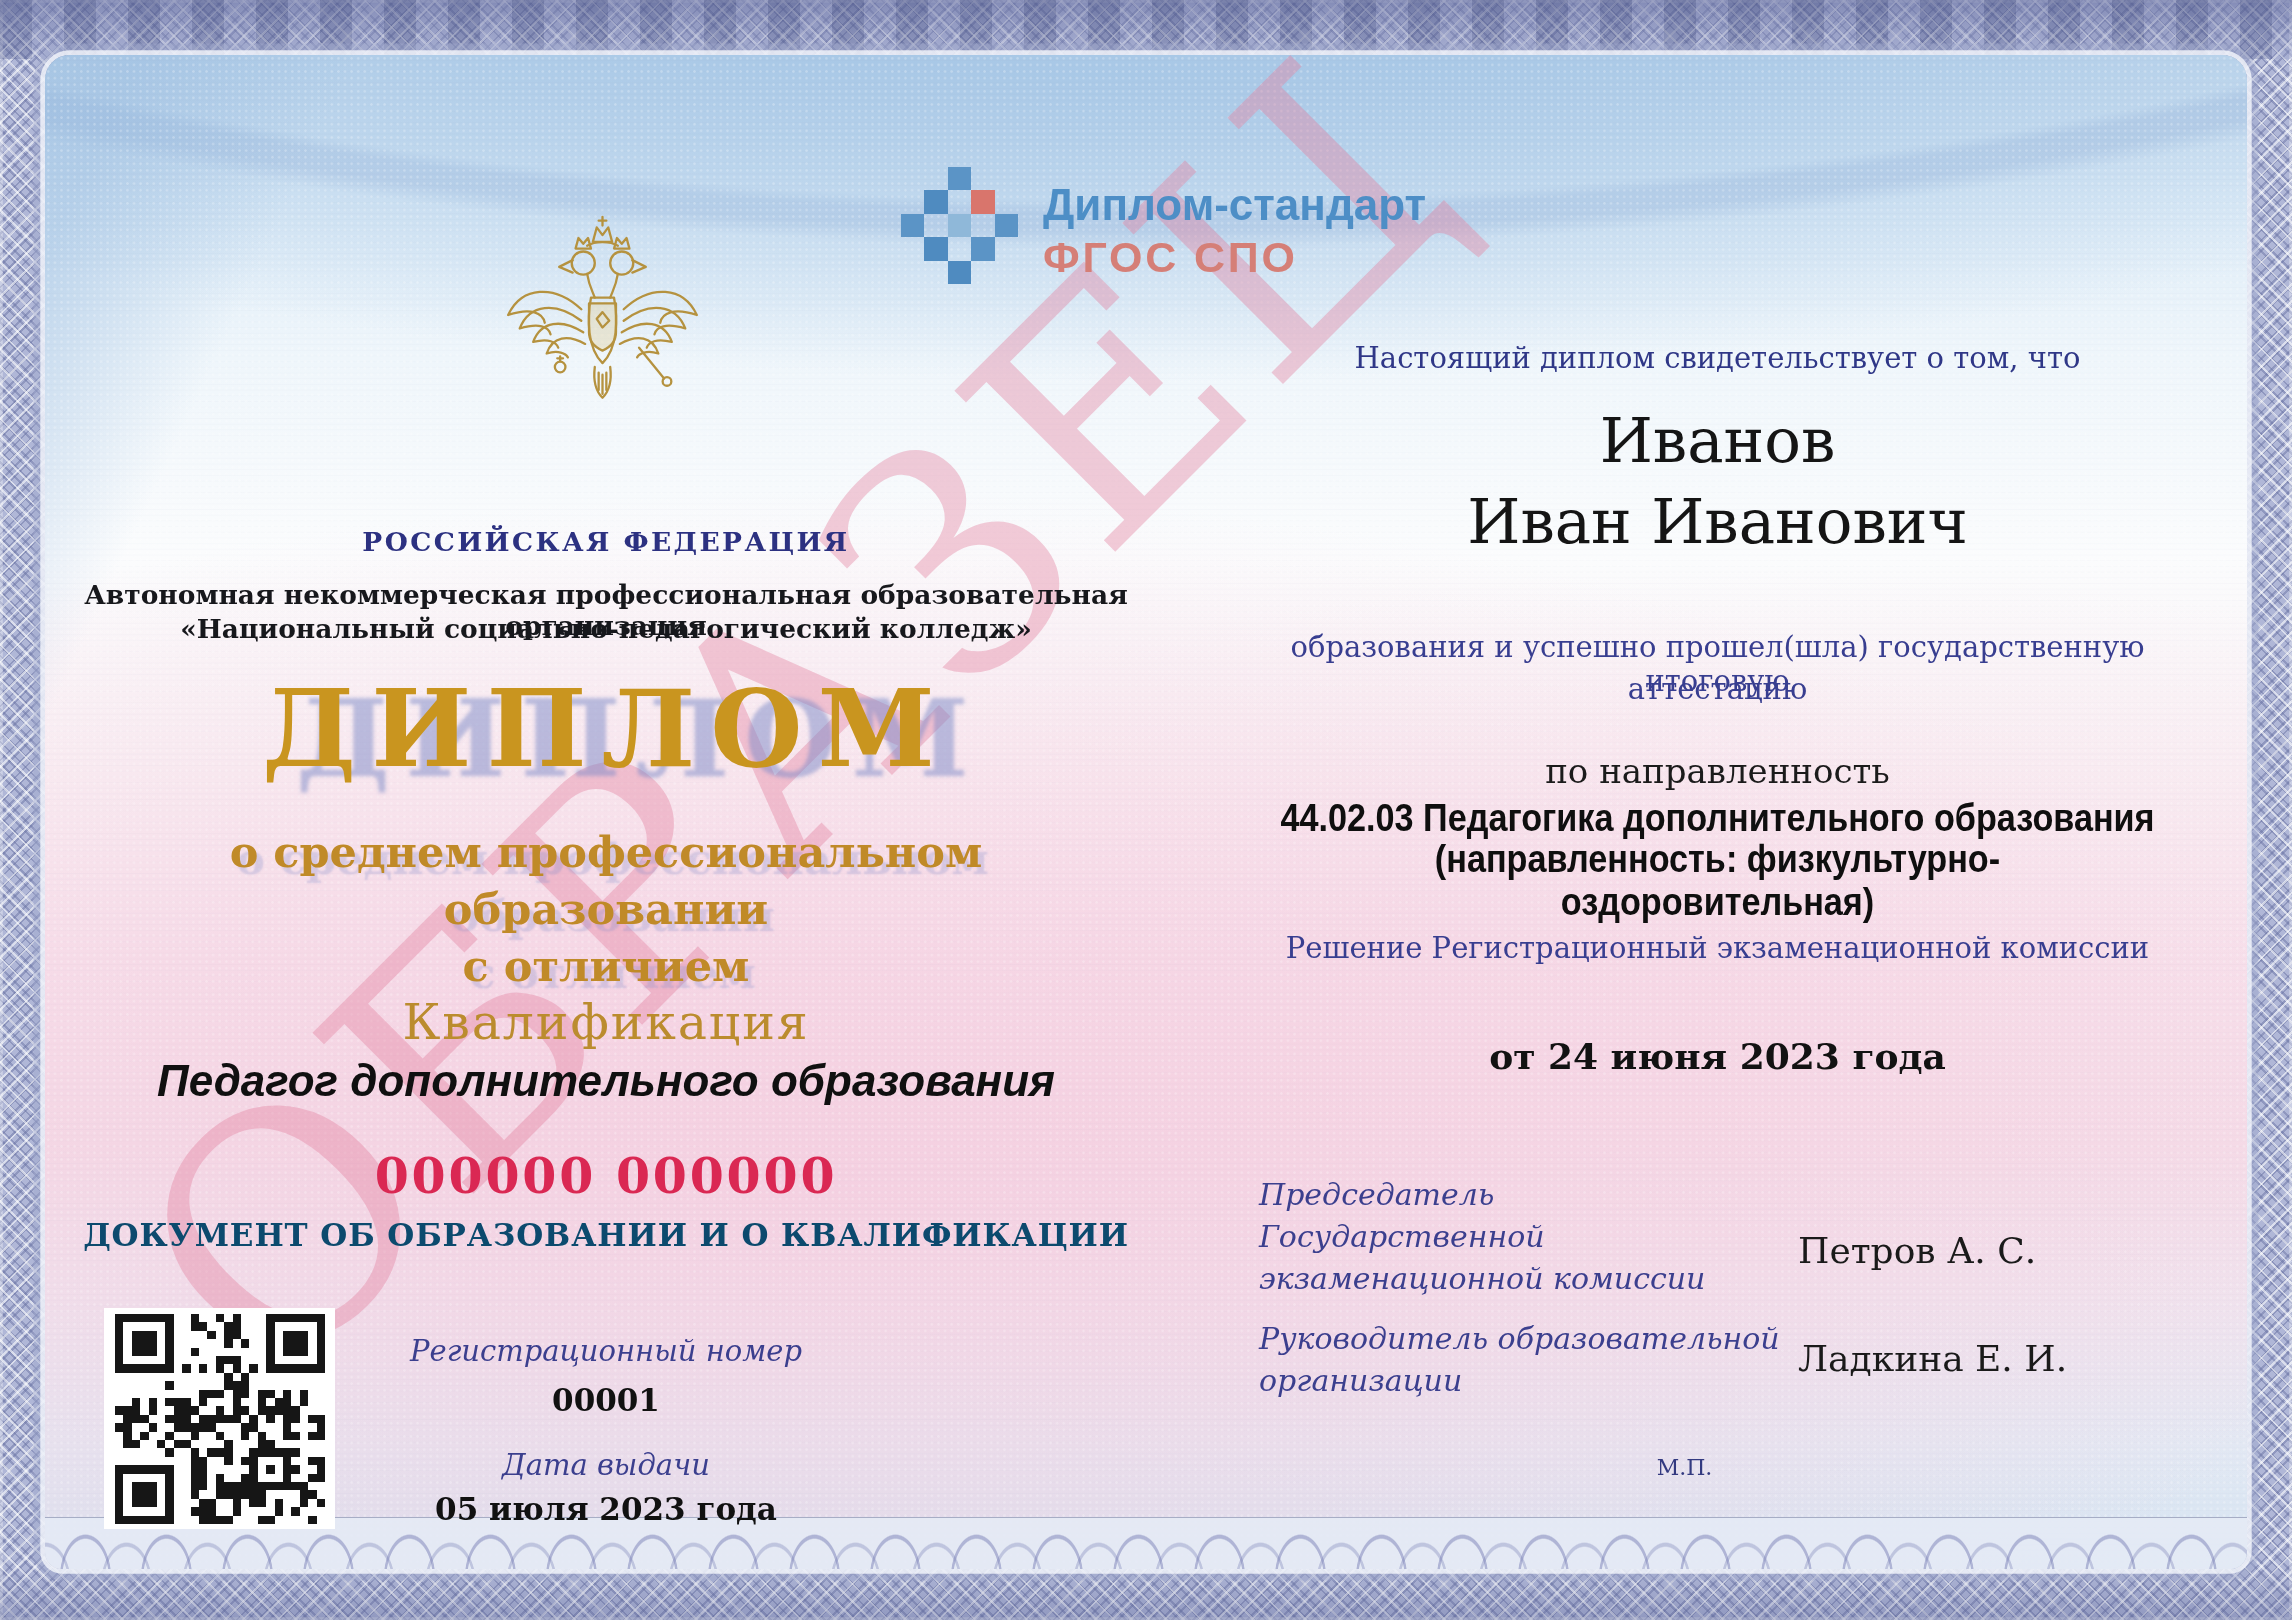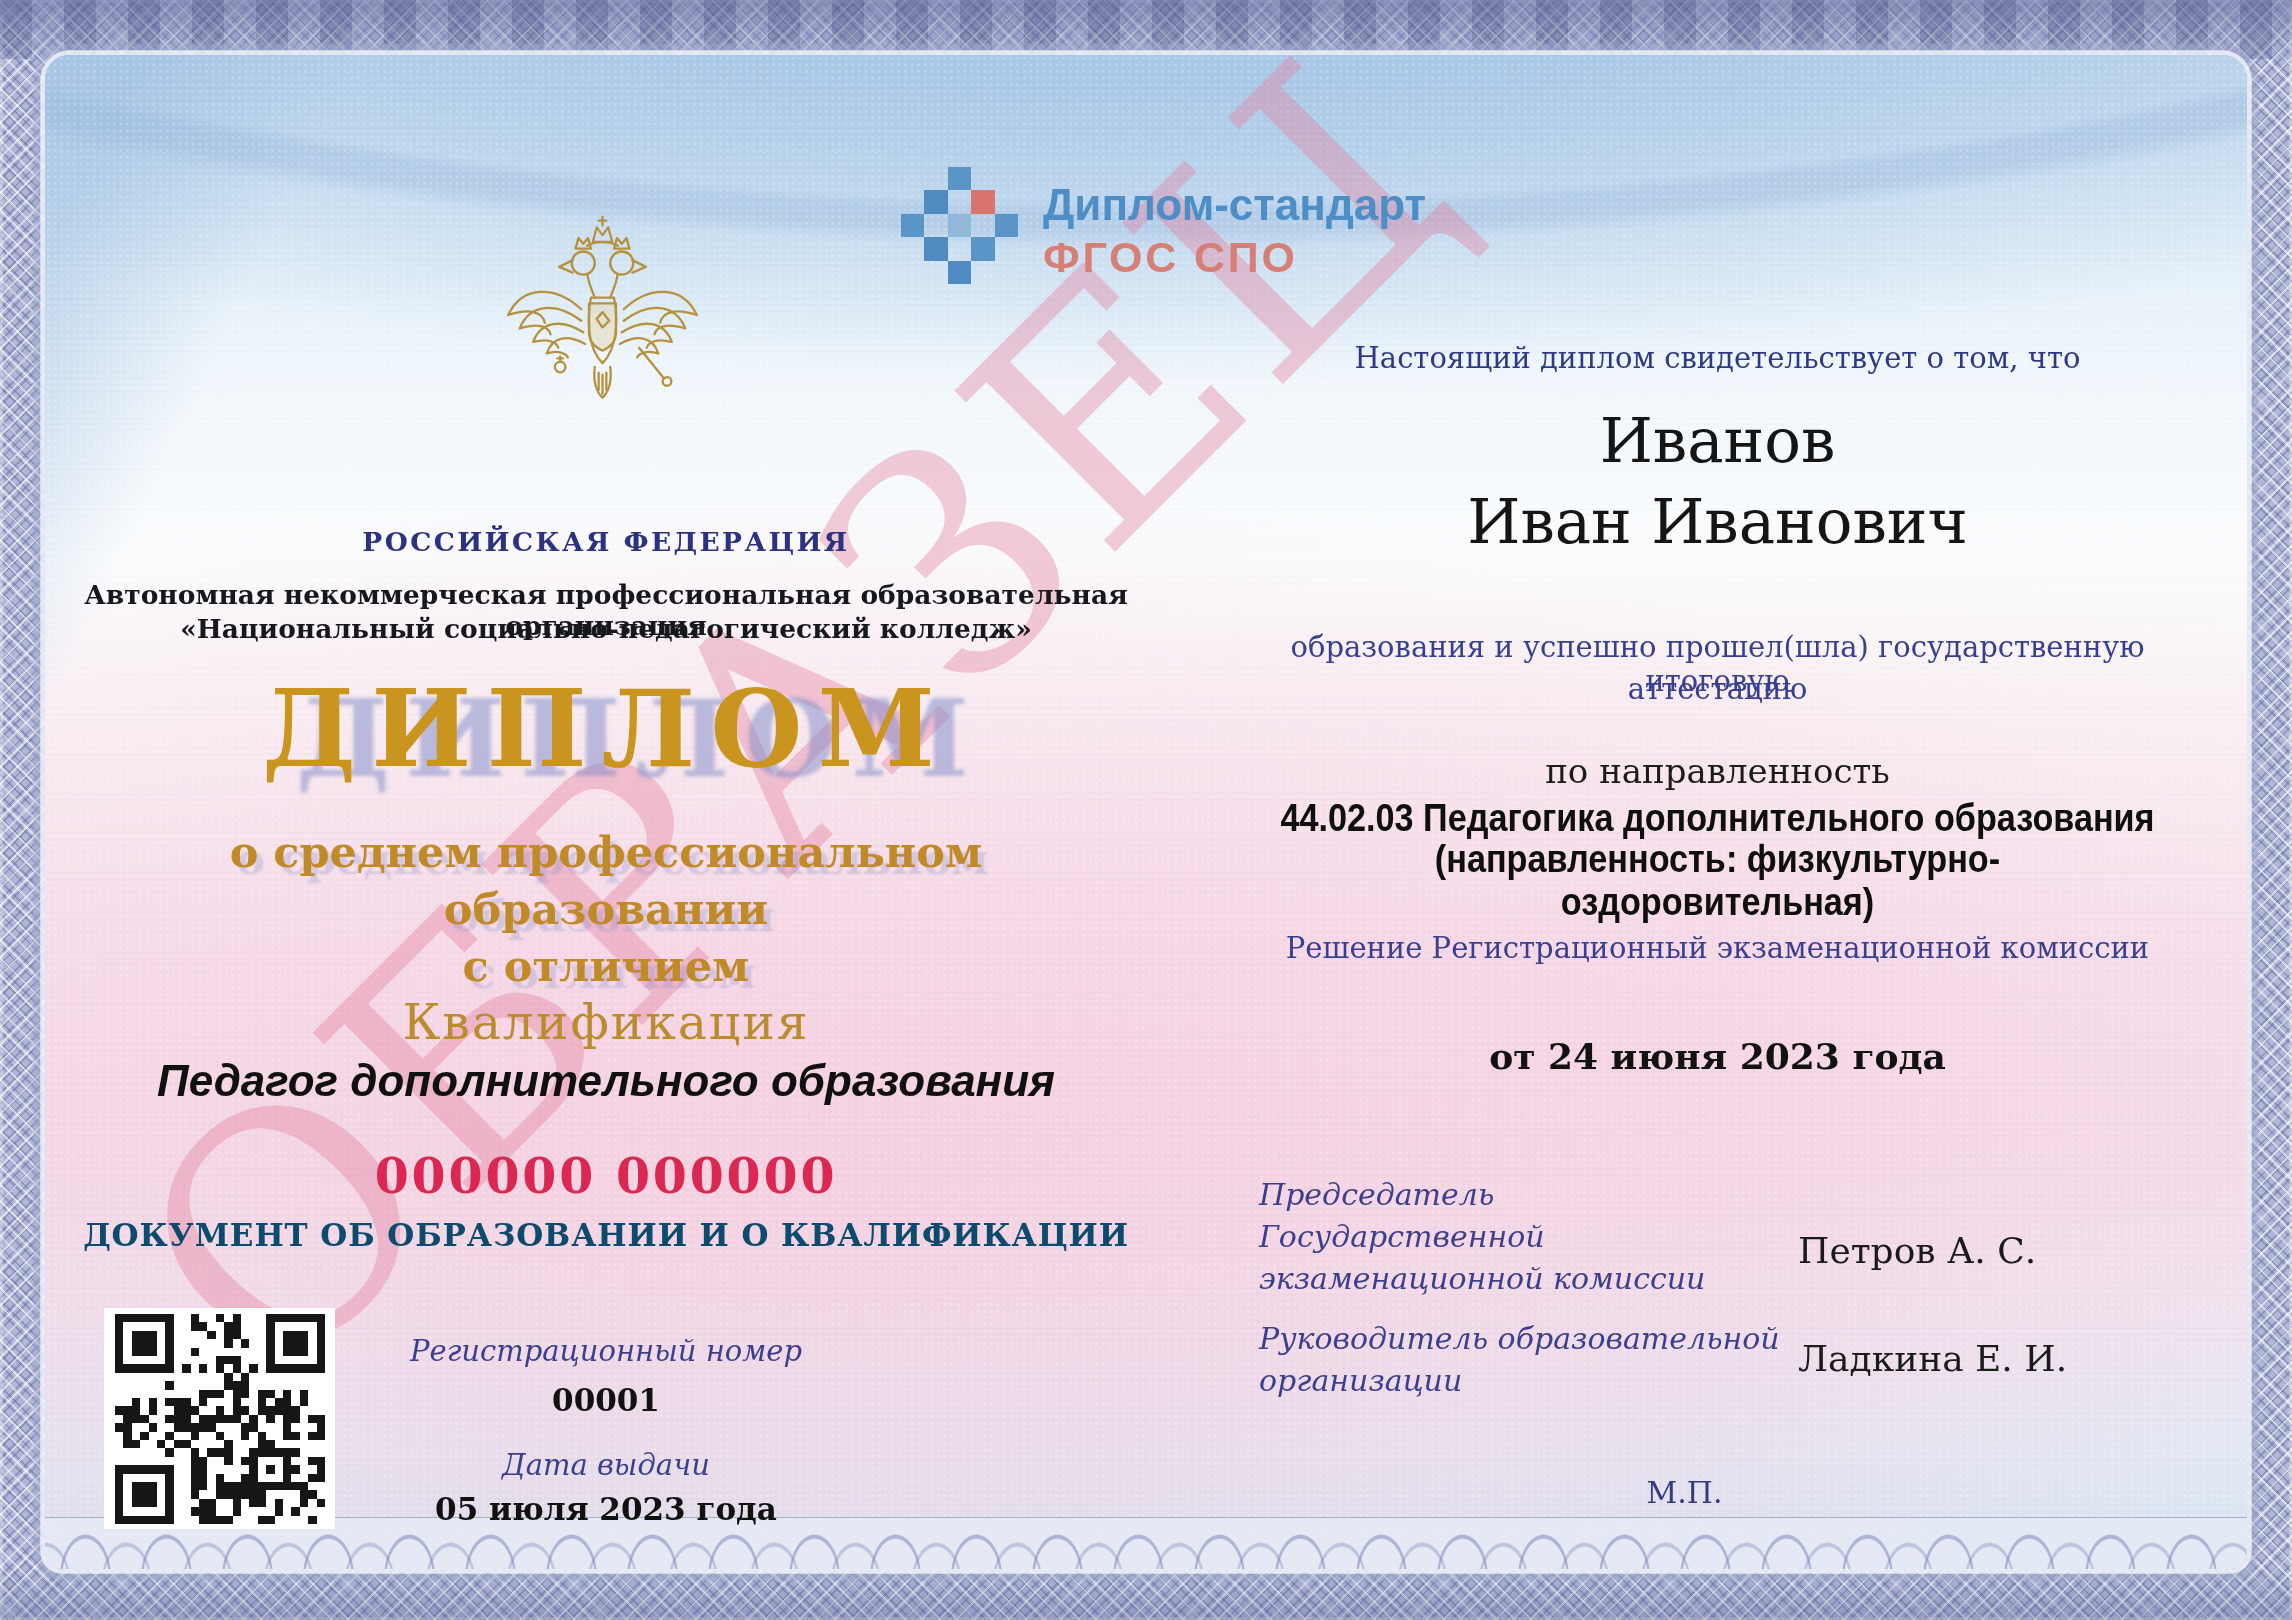--- a/index.html
+++ b/index.html
@@ -103,21 +103,21 @@
   .t-spec{font-size:38px;font-weight:bold;color:#0f0f0f;
     font-family:"Liberation Sans","DejaVu Sans",sans-serif;transform:scaleX(.9);}
   .t-spec1{top:797px;}.t-spec2{top:838px;}
   .t-commission{top:931px;font-size:29px;color:#383e90;}
   .t-decision{top:1035px;font-size:36px;font-weight:bold;color:#121212;}
   .siglabel{left:1259px;width:662px;text-align:left;font-style:italic;font-size:30px;color:#3b3f8e;}
   .t-ch1{top:1177px;}.t-ch2{top:1219px;}.t-ch3{top:1261px;}
   .t-hd1{top:1321px;}.t-hd2{top:1363px;}
   .signame{left:1798px;width:322px;text-align:left;font-size:36px;color:#1a1a1a;}
   .t-petrov{top:1230px;}.t-ladkina{top:1338px;}
-  .t-mp{left:1590px;top:1455px;width:189px;font-size:30px;color:#333a80;margin-top:20px;}
+  .t-mp{left:1590px;top:1455px;width:189px;font-size:22px;color:#333a80;}
 </style>
 </head>
 <body>
 
 <div id="page">
 
   <div class="frame"></div>
 
   <div class="cert">
     <div class="texture"></div>

